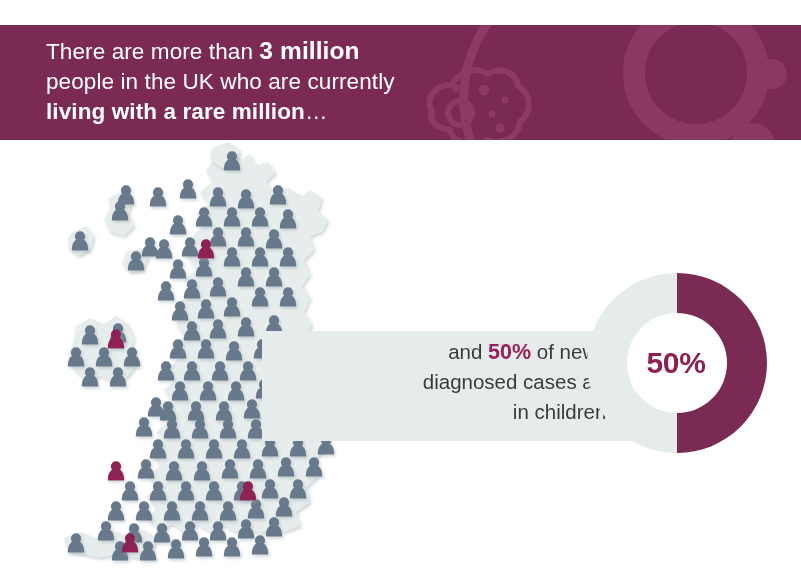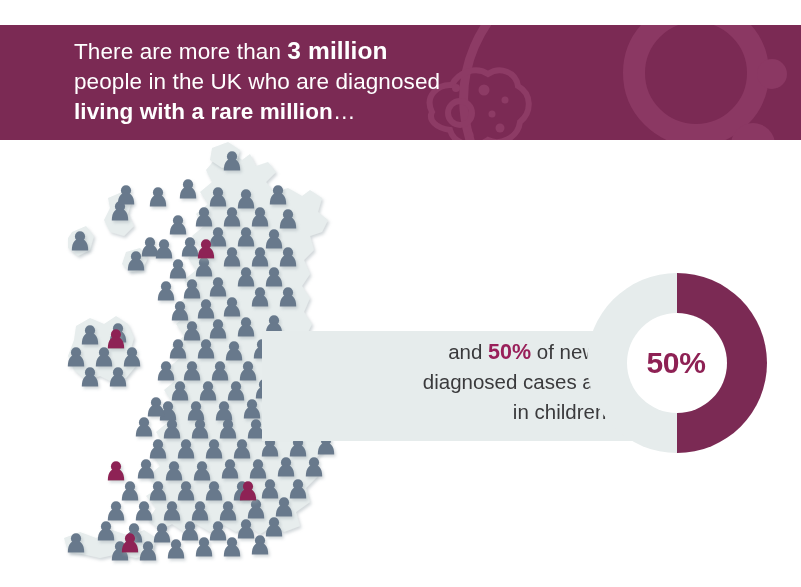--- a/index.html
+++ b/index.html
@@ -36,21 +36,21 @@
   .header-text {
     position: absolute;
     left: 46px;
     top: 11px;
     width: 560px;
     color: #ffffff;
     font-size: 22.5px;
     line-height: 30px;
     letter-spacing: 0.1px;
   }
-  .header-text .ln { display: block; white-space: nowrap; margin-left: 28px; }
+  .header-text .ln { display: block; white-space: nowrap; }
   .header-text b { font-weight: 700; }
   .hl-big { font-size: 24.5px; font-weight: 700; }
   .ellip { font-weight: 400; }
 
   
   .map-wrap {
     position: absolute;
     left: 60px;
     top: 140px;
     width: 330px;
@@ -140,21 +140,21 @@
       <circle cx="484" cy="90" r="5.5"></circle>
       <circle cx="505" cy="100" r="3.5"></circle>
       <circle cx="492" cy="114" r="3.5"></circle>
       <circle cx="500" cy="128" r="4.5"></circle>
       <circle cx="470" cy="135" r="3.5"></circle>
     </g>
   </svg>
 
   <div class="header-text">
     <span class="ln"><span>There are more than </span><b class="hl-big">3 million</b></span>
-    <span class="ln">people in the UK who are diagnosed</span>
+    <span class="ln">people in the UK who are currently</span>
     <span class="ln"><b>living with a rare million</b><span class="ellip">…</span></span>
   </div>
 </div>
 
 <div class="map-wrap">
   <svg class="map-svg" viewBox="0 0 330 447" aria-hidden="true">
     <defs>
       <g id="pp">
         <circle cx="0" cy="-5.6" r="5.1"></circle>
         <path d="M-8.2 8.4 C -8.2 -0.4, -4.0 -3.2, 0 -3.2 C 4.0 -3.2, 8.2 -0.4, 8.2 8.4 Z"></path>

